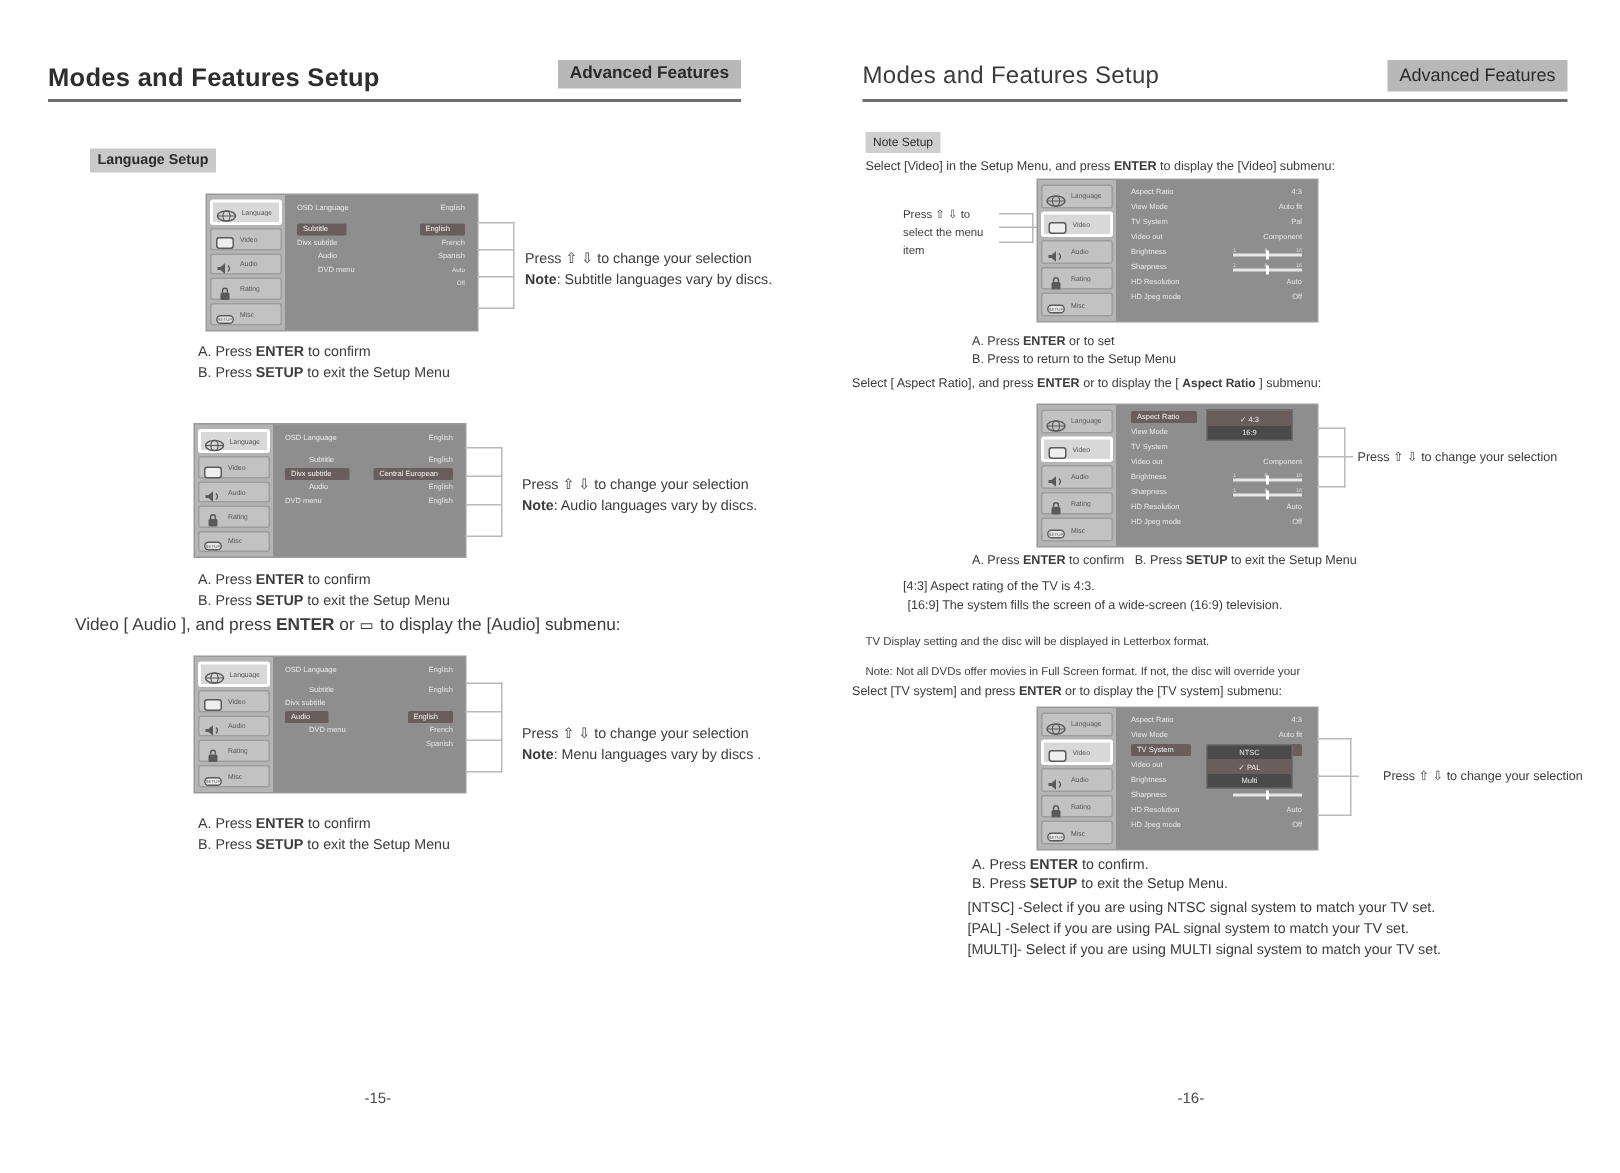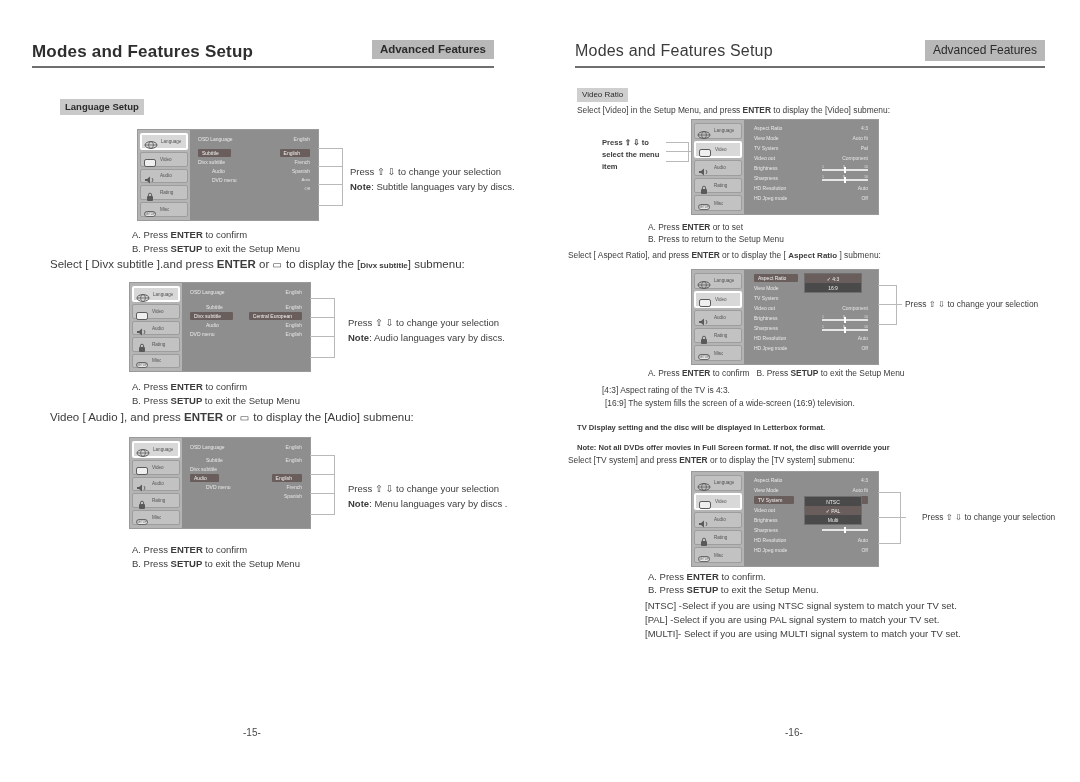--- a/index.html
+++ b/index.html
@@ -29,21 +29,21 @@
   .sec-tag{
     position:absolute;background:#c9c9c9;color:#2b2b2b;font-weight:bold;
     font-size:9.5px;padding:2px 5px 2.5px 5px;white-space:nowrap;
   }
   .page-right .sec-tag{font-weight:normal;font-size:8px;background:#cfcfcf;}
 
   .txt{position:absolute;white-space:nowrap;color:#3c3c3c;}
   .t12{font-size:11.5px;}
   .t10{font-size:9.5px;}
   .t9{font-size:8.4px;}
-  .t8{font-size:7.6px;font-weight:bold;}
+  .t8{font-size:7.6px;}
   .b{font-weight:bold;}
   .sm{font-size:8px;font-weight:bold;}
   .arw{font-size:10px;letter-spacing:1px;}
 
   
   .osd{position:absolute;background:#8e8e8e;display:flex;
        box-shadow:0 0 0 1px #9a9a9a;}
   .osd-side{background:#b4b4b4;display:flex;flex-direction:column;
             padding:2px 2px;box-sizing:border-box;}
   .osd-tab{
@@ -174,23 +174,20 @@
     <span class="b">Note</span><span>: Subtitle languages vary by discs.</span>
   </div>
 
   <div class="txt t10" style="left:132px;top:229px;">
     <span>A.  Press </span><span class="b">ENTER</span><span> to confirm</span>
   </div>
   <div class="txt t10" style="left:132px;top:243px;">
     <span>B.  Press </span><span class="b">SETUP</span><span> to exit the Setup Menu</span>
   </div>
 
-  <div class="txt t12" style="left:50px;top:258px;">
-    <span>Select [ Divx subtitle ].and press </span><span class="b">ENTER</span><span> or </span><span class="arw">▭</span><span> to display the [</span><span class="sm">Divx subtitle</span><span>] submenu:</span>
-  </div>
 
   <div class="osd" style="left:130px;top:283px;width:180px;height:88px;">
     <div class="osd-side" style="width:52px;">
       <div class="osd-tab sel">
         <span class="ico"><svg viewBox="0 0 14 10" width="14" height="10">
               <ellipse cx="7" cy="5" rx="6" ry="3.4" fill="none" stroke="#5a5a5a" stroke-width="1"></ellipse>
               <line x1="1" y1="5" x2="13" y2="5" stroke="#5a5a5a" stroke-width=".8"></line>
               <ellipse cx="7" cy="5" rx="2.4" ry="3.4" fill="none" stroke="#5a5a5a" stroke-width=".8"></ellipse>
             </svg></span>
         <span class="lbl">Language</span>
@@ -353,21 +350,21 @@
 </div>
 
 <div class="page page-right">
 
   <div class="hdr" style="left:35px;top:42px;width:470px;">
     <div class="hdr-title">Modes and Features Setup</div>
     <div class="hdr-rule" style="width:470px;"></div>
     <div class="hdr-tag">Advanced Features</div>
   </div>
 
-  <div class="sec-tag" style="left:37px;top:88px;">Video Ratio</div>
+  <div class="sec-tag" style="left:37px;top:88px;">Note Setup</div>
 
   <div class="txt t9" style="left:37px;top:105px;">
     <span>Select [Video] in the Setup Menu, and press </span><span class="b">ENTER</span><span> to display the [Video] submenu:</span>
   </div>
 
   <div class="txt t8" style="left:62px;top:138px;">Press ⇧ ⇩ to</div>
   <div class="txt t8" style="left:62px;top:150px;">select the menu</div>
   <div class="txt t8" style="left:62px;top:162px;">item</div>
   <div class="conn" style="left:126px;top:142px;width:22px;height:18px;border:1px solid #b9b9b9;border-right:none;transform:scaleX(-1);"></div>
   <div class="lead" style="left:126px;top:151px;width:26px;"></div>

